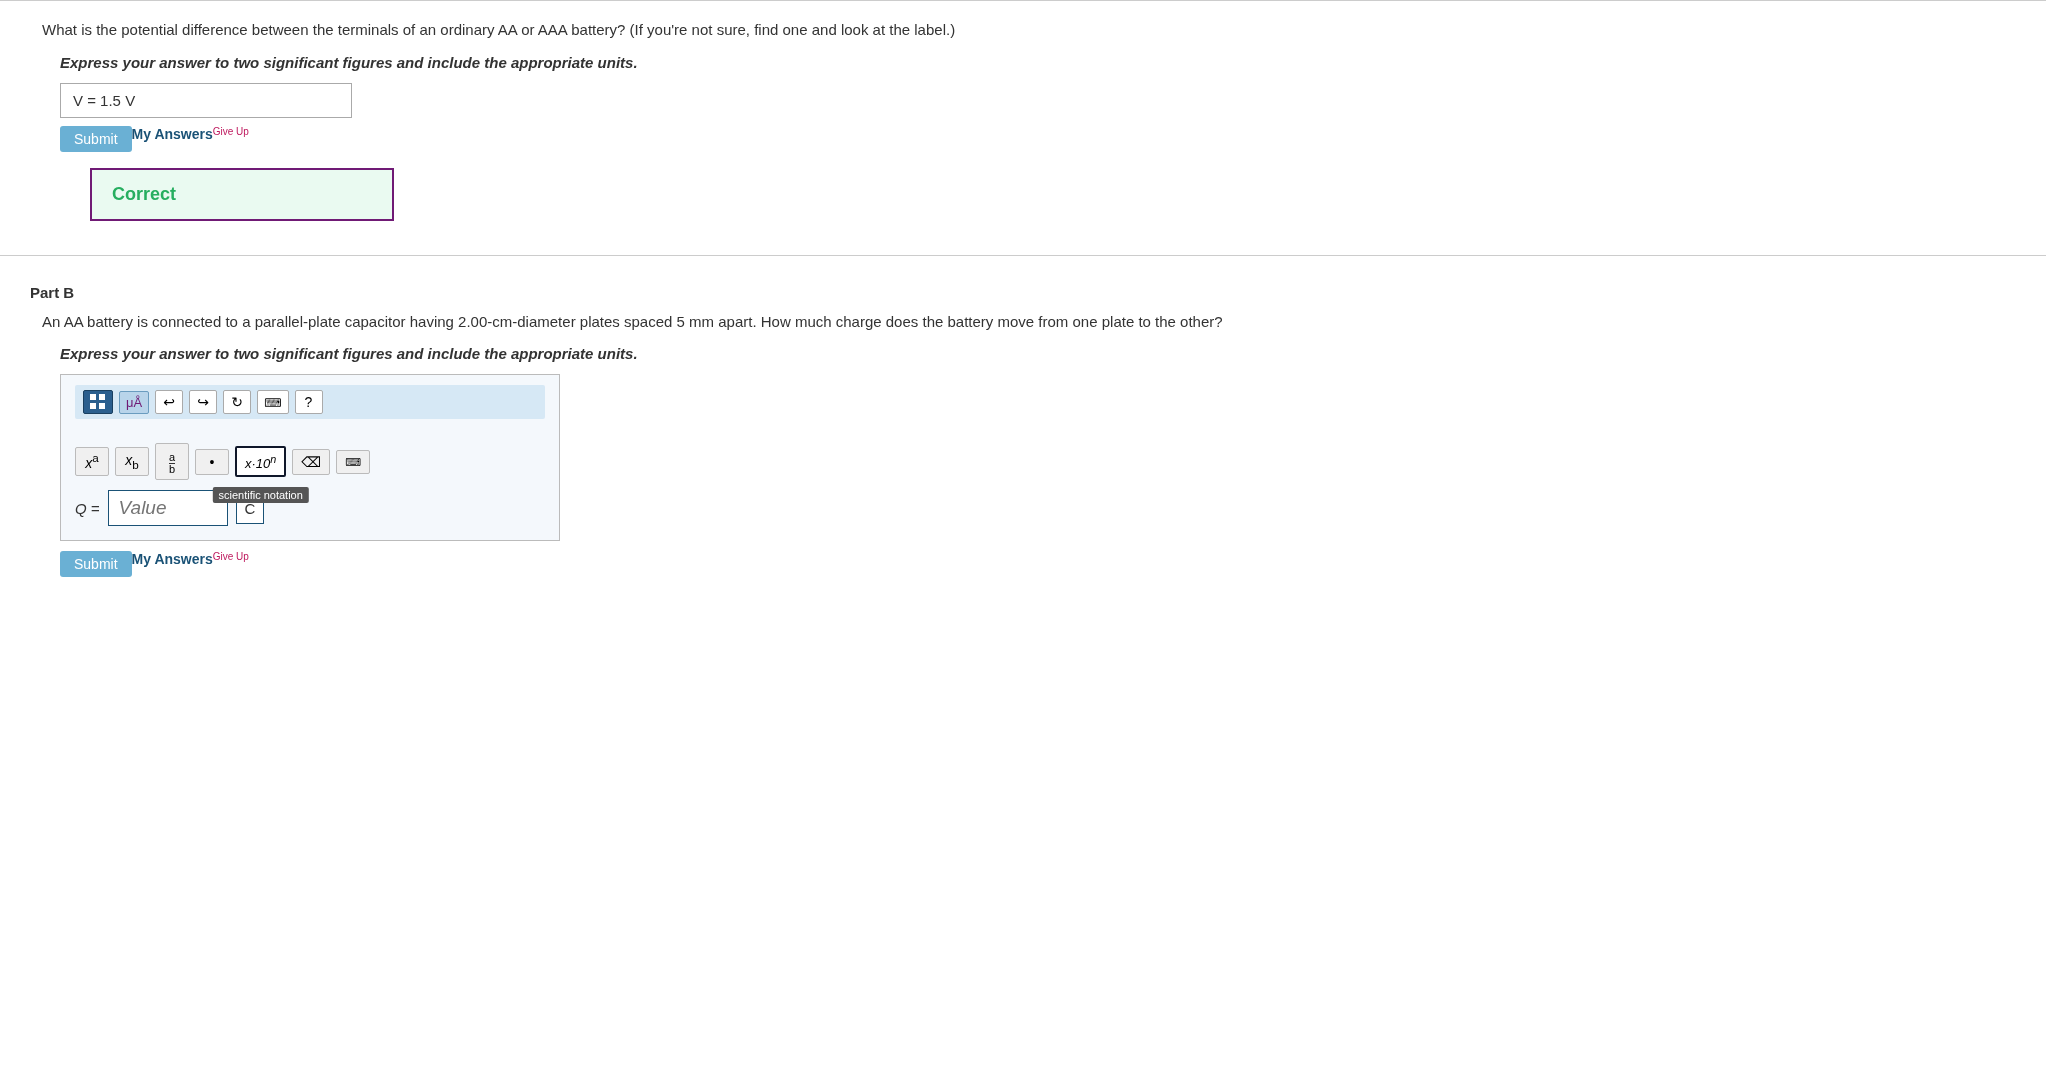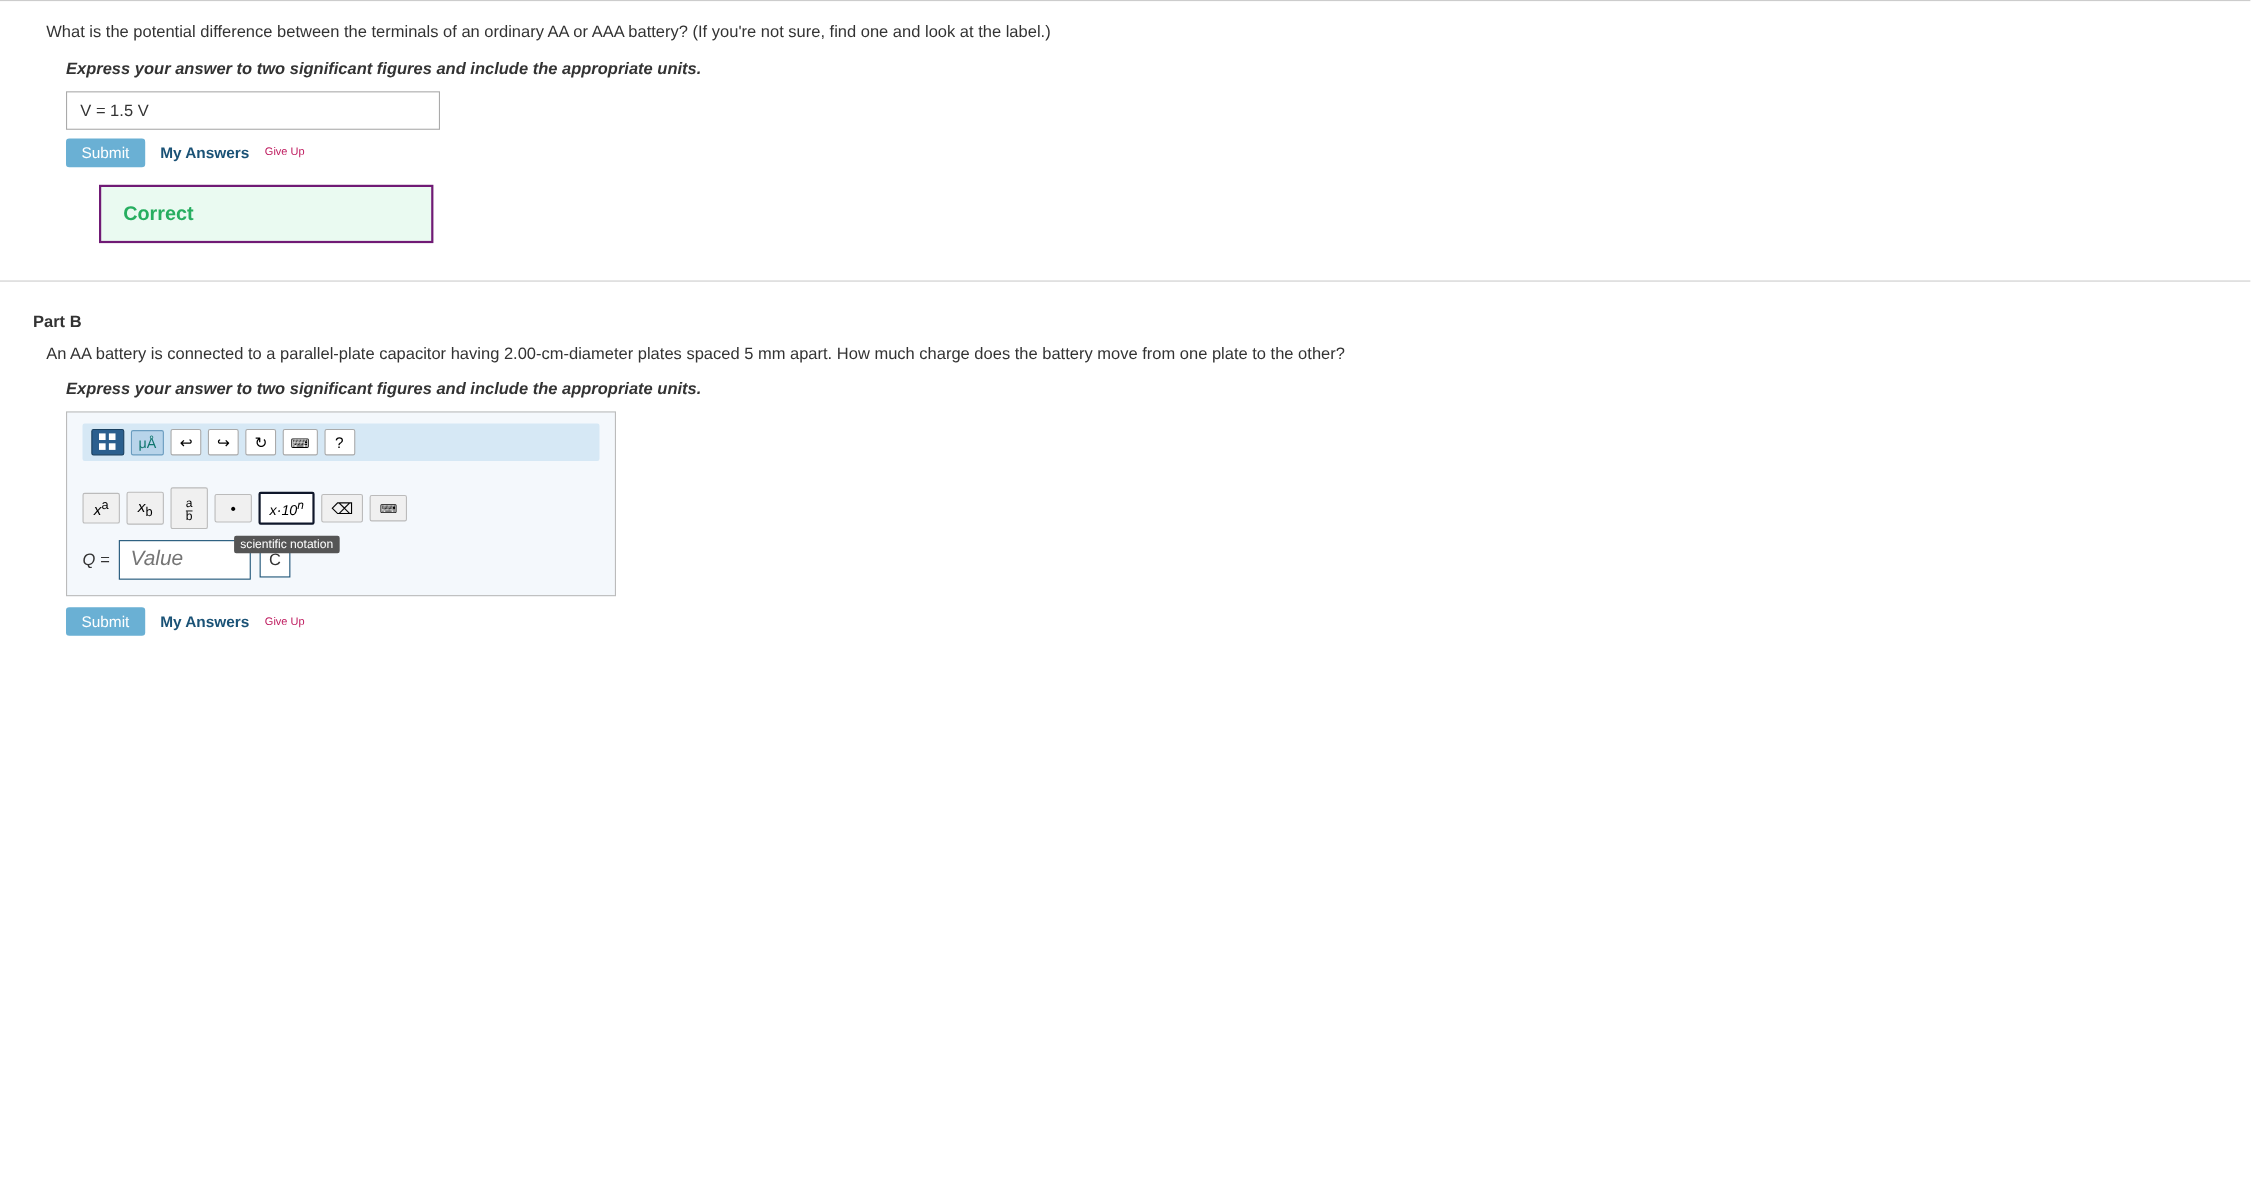--- a/index.html
+++ b/index.html
@@ -46,30 +46,28 @@
     .answer-row {
       margin-left: 30px;
       display: flex;
       flex-direction: column;
       gap: 8px;
     }
 
     .input-box-a {
       border: 1px solid #aaa;
       padding: 8px 12px;
-      width: 340px;
+      width: 292px;
       font-size: 15px;
       color: #333;
       background: #fff;
     }
 
     .controls-row {
       display: flex;
-      align-items: center;
-      gap: 14px;
     }
 
     .submit-btn {
       background: #6ab0d4;
       color: #fff;
       border: none;
       padding: 5px 14px;
       font-size: 14px;
       cursor: pointer;
       border-radius: 3px;
@@ -142,21 +140,21 @@
       background: #2b5f8e;
       color: #fff;
       border: 1px solid #1a4060;
       display: flex;
       align-items: center;
       gap: 2px;
     }
 
     .toolbar-btn.unit-btn {
       background: #b8d4ea;
-      color: #0f766e;
+      color: #701a75;
       border: 1px solid #6a9cbf;
       font-size: 13px;
     }
 
     .math-symbols-row {
       display: flex;
       align-items: center;
       gap: 6px;
       margin-bottom: 10px;
       margin-top: 24px;

